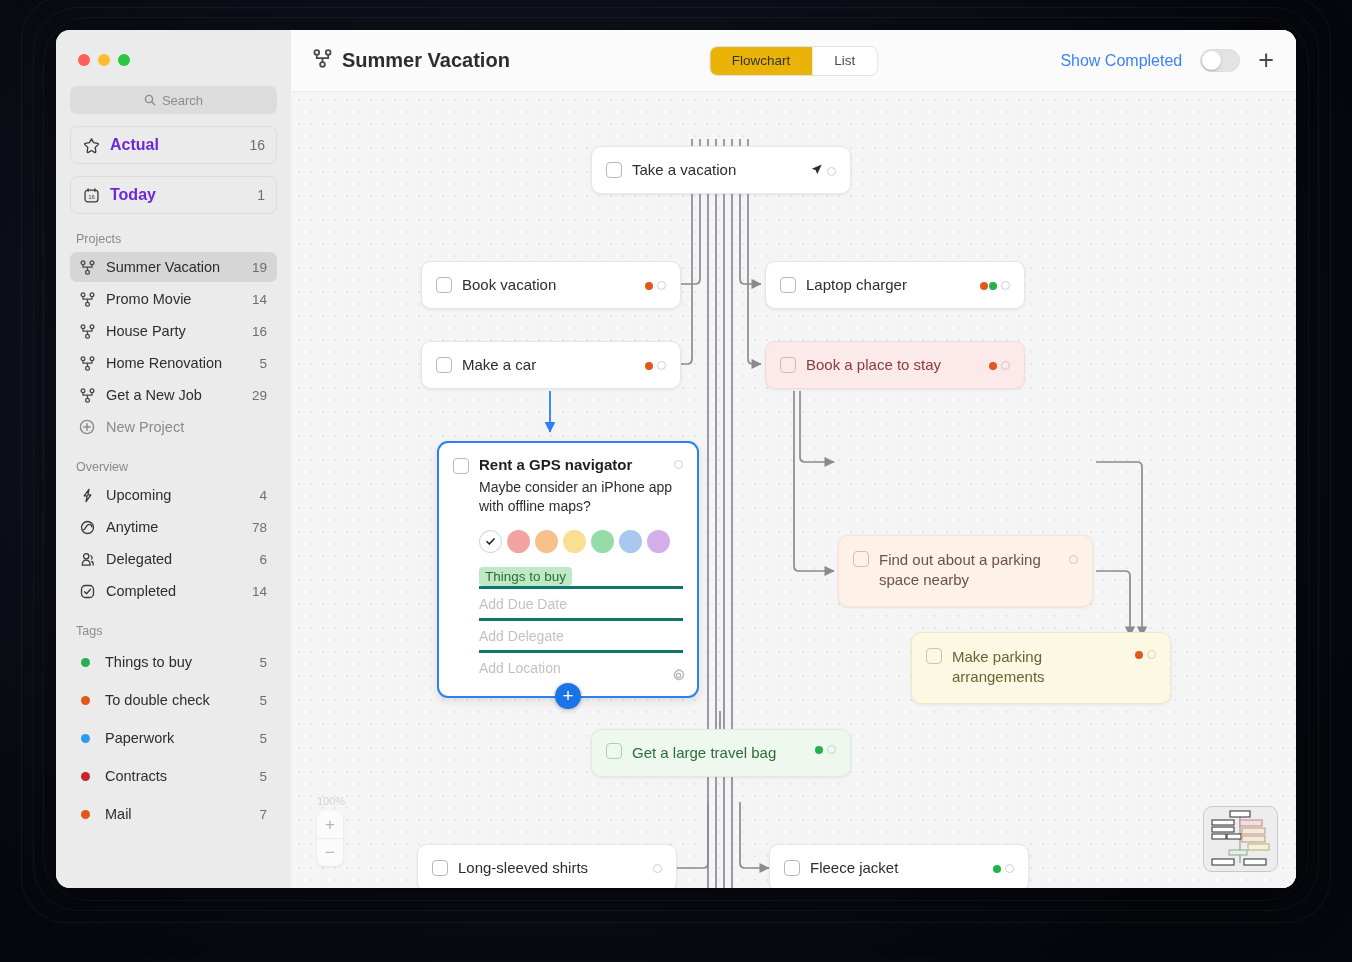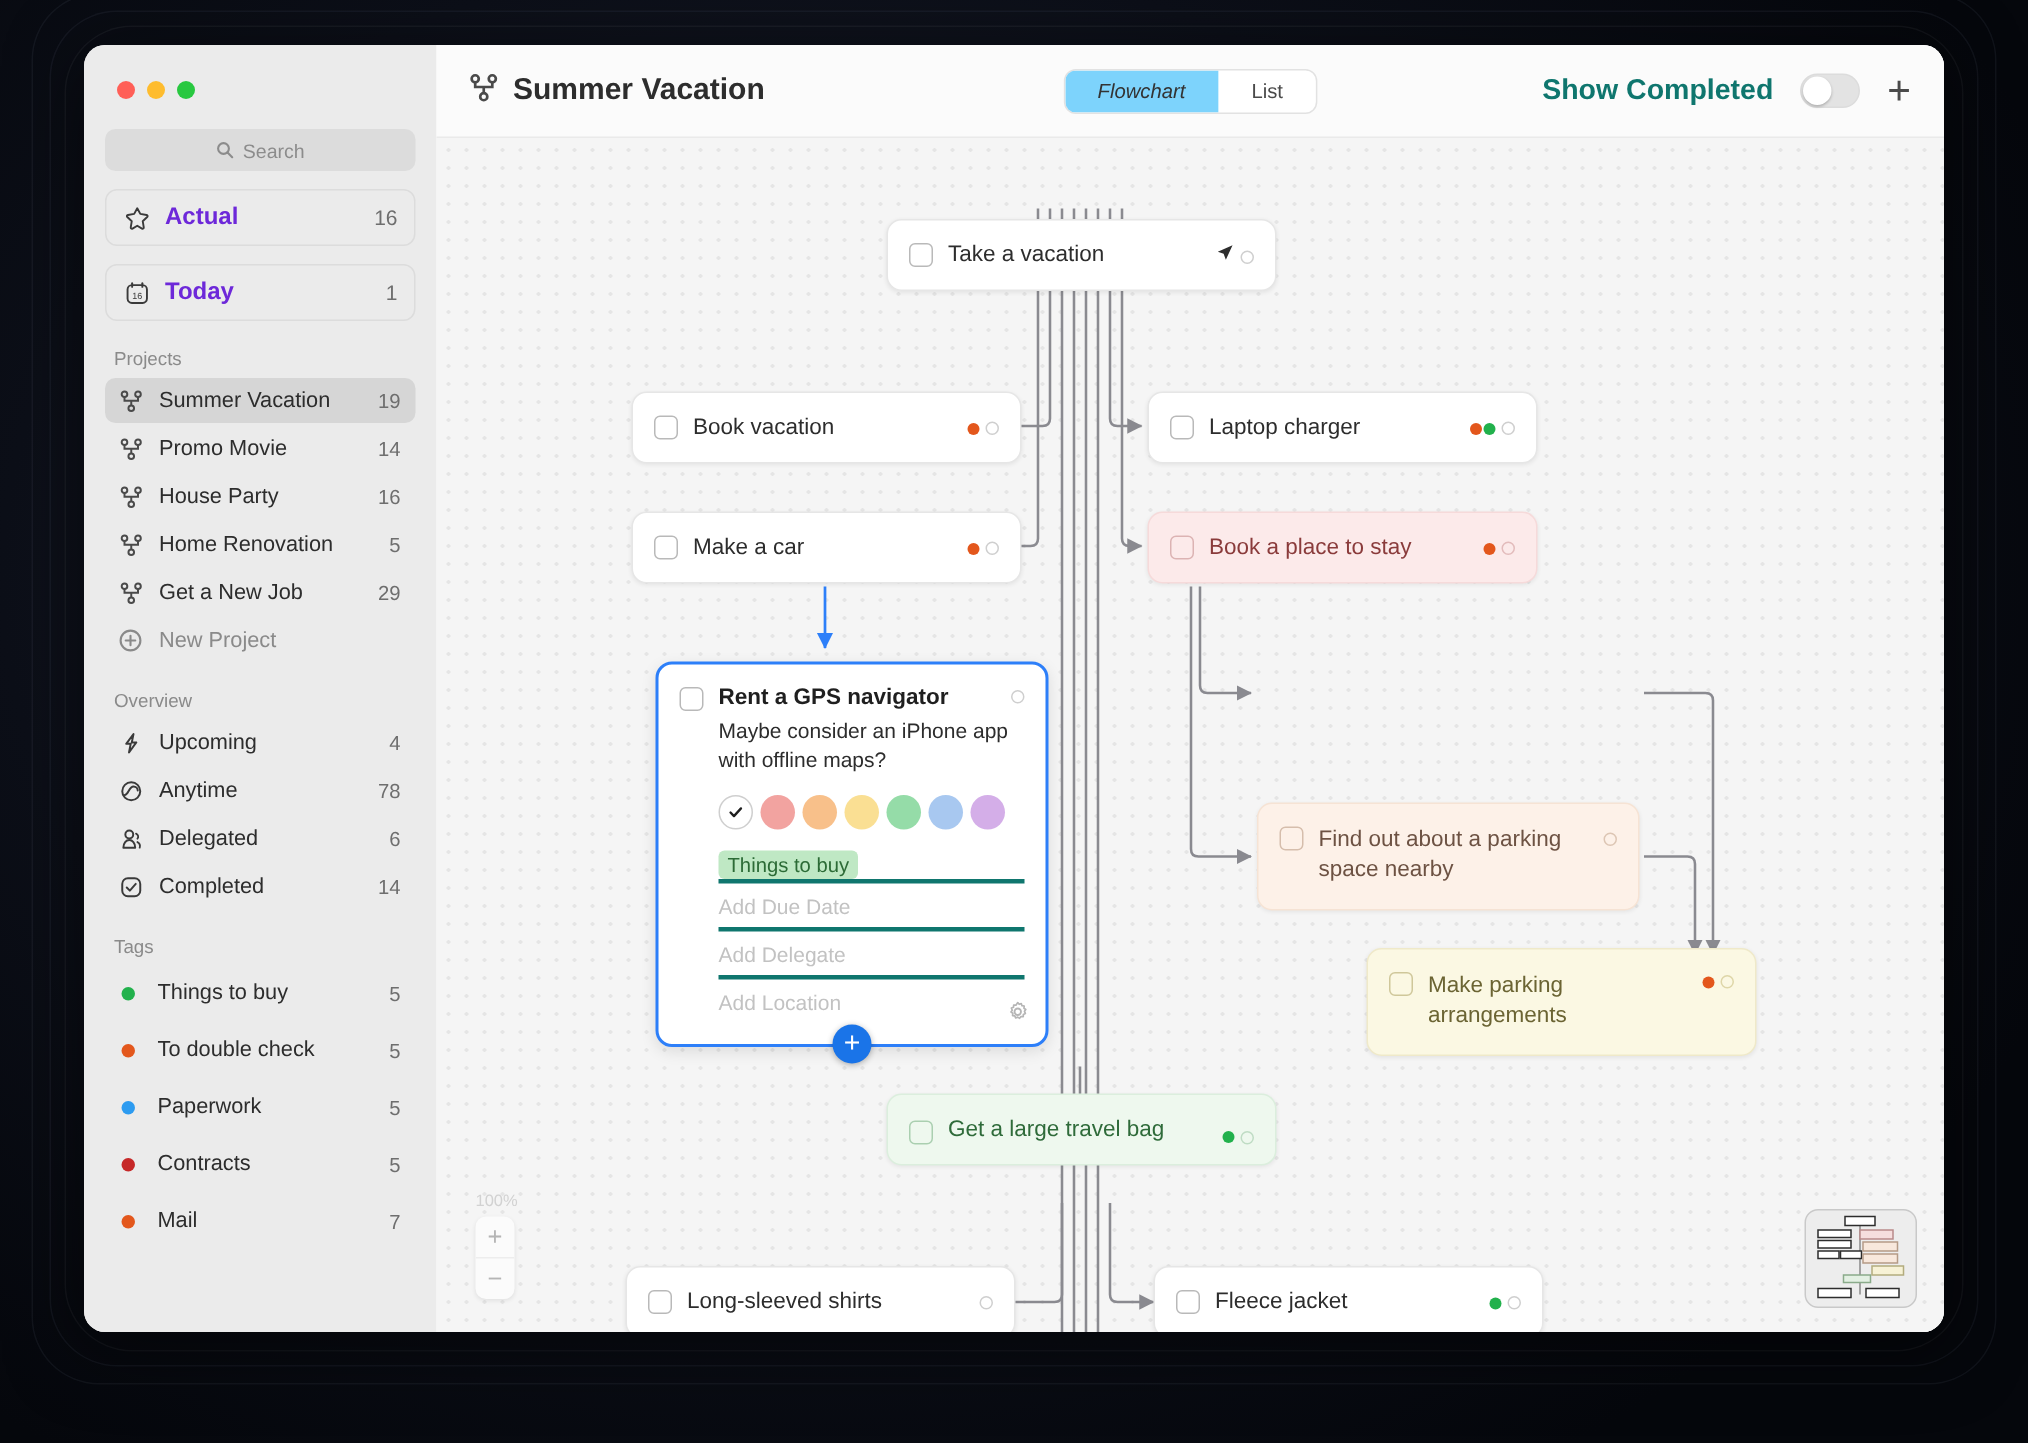--- a/index.html
+++ b/index.html
@@ -80,23 +80,23 @@
     border-bottom: 1px solid #eaeaea; position: relative; z-index: 5;
   }
   #proj-title { display: flex; align-items: center; gap: 10px; }
   #proj-title .t { font-size: 20px; font-weight: bold; color: #2d2d2d; }
   #segmented {
     position: absolute; left: 50%; transform: translateX(-50%);
     display: flex; background: #fff; border: 1px solid #e2e2e2;
     border-radius: 8px; overflow: hidden; height: 30px;
   }
   .seg { padding: 0 22px; display: flex; align-items: center; font-size: 13.5px; color: #4a4a4a; }
-  .seg.active { background: #7dd3fc; font-weight: normal; color: #333; font-style: italic; }
+  .seg.active { background: #eab308; font-weight: normal; color: #333; }
   #tb-right { margin-left: auto; display: flex; align-items: center; gap: 18px; }
-  #tb-right .lbl { font-size: 19px; color: #0f766e; font-weight: bold; }
+  #tb-right .lbl { font-size: 16px; color: #3b82f6; }
   .toggle {
     width: 40px; height: 23px; border-radius: 12px; background: #e3e3e3;
     border: 1px solid #dcdcdc; position: relative;
   }
   .toggle .knob {
     position: absolute; top: 1px; left: 1px; width: 19px; height: 19px;
     border-radius: 50%; background: #fff; box-shadow: 0 1px 2px rgba(0,0,0,.25);
   }
   #plus-btn { font-size: 27px; color: #4a4a4a; line-height: 1; font-weight: 300; cursor: pointer; }
 
@@ -523,21 +523,21 @@
 
         <div class="node yellow" style="left:620px; top:540px; width:260px; padding:14px 14px 16px;">
           <div class="cb"></div>
           <div class="txt" style="padding-right:10px;">Make parking arrangements</div>
           <div class="meta" style="margin-top:3px">
             <span class="tdot" style="background:#e3571c"></span>
             <span class="ring-o"></span>
           </div>
         </div>
 
-        <div class="node green" style="left:300px; top:637px; width:260px; align-items:flex-end;">
+        <div class="node green" style="left:300px; top:637px; width:260px; align-items:flex-start;">
           <div class="cb" style="margin-top:0"></div>
           <div class="txt">Get a large travel bag</div>
           <div class="meta">
             <span class="tdot" style="background:#22b14c"></span>
             <span class="ring-o"></span>
           </div>
         </div>
 
         <div class="node" style="left:126px; top:752px; width:260px; align-items:center;">
           <div class="cb" style="margin-top:0"></div>

